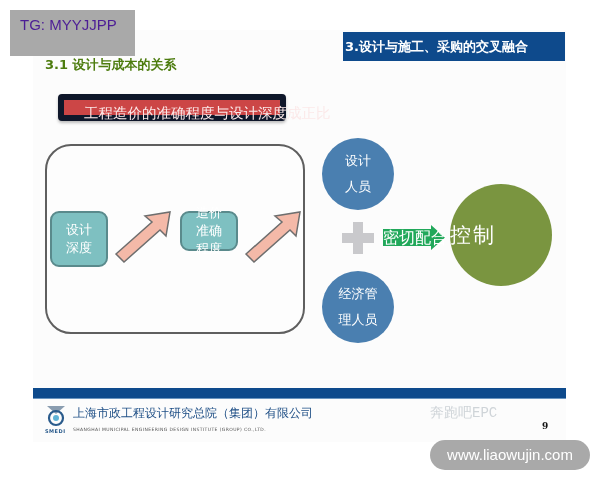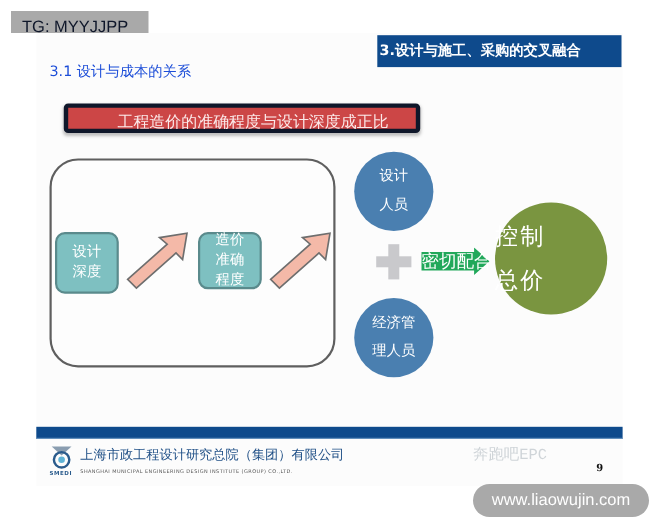--- a/index.html
+++ b/index.html
@@ -7,58 +7,58 @@
       width: 600px; height: 480px; position: relative; overflow: hidden;
       background: #ffffff;
       font-family: "DejaVu Sans", "Liberation Sans", sans-serif;
     }
     .slide {
       position: absolute; left: 33px; top: 30px; width: 533px; height: 412px;
       background: #fcfcfc;
     }
     .abs { position: absolute; }
     .wm-tag {
-      position: absolute; left: 10px; top: 10px; width: 125px; height: 20px;
-      background: #a9a9a9; color: #0f172a; font-size: 15px; line-height: 30px;
+      position: absolute; left: 10px; top: 10px; width: 125px; height: 46px;
+      background: #a9a9a9; color: #4c1d95; font-size: 15px; line-height: 30px;
       padding-left: 10px; box-sizing: border-box; z-index: 5;
       font-family: "Liberation Sans", sans-serif;
     }
     .wm-url {
       position: absolute; left: 430px; top: 440px; width: 160px; height: 30px;
       background: #a9a9a9; color: #ffffff; font-size: 15px; line-height: 30px;
       text-align: center; z-index: 5;
       font-family: "Liberation Sans", sans-serif;
       border-radius: 15px;
     }
     .section-title {
-      left: 45px; top: 56px; font-size: 13px; font-weight: normal; color: #1d4ed8;
+      left: 45px; top: 56px; font-size: 13px; font-weight: bold; color: #4d7c0f;
     }
     .section-banner {
       left: 343px; top: 32px; width: 222px; height: 29px; background: #0e4a8c;
       color: #ffffff; font-size: 13px; font-weight: bold; line-height: 29px;
       padding-left: 2px; box-sizing: border-box; white-space: nowrap;
     }
     .red-banner {
-      left: 58px; top: 94px; width: 324px; height: 27px; background: #cc4646;
+      left: 58px; top: 94px; width: 228px; height: 27px; background: #cc4646;
       border-radius: 4px; color: #fbe9e9; font-size: 14.5px; line-height: 27px;
       text-align: center; box-shadow: 0 2px 3px rgba(0,0,0,0.25);
-      white-space: nowrap; border: 4px solid #0f172a; box-sizing: border-box; padding-left: 20px;
+      white-space: nowrap; border: 6px solid #0f172a; box-sizing: border-box; padding-left: 20px;
     }
     .frame {
       left: 45px; top: 144px; width: 260px; height: 190px;
       border: 2px solid #5f5f5f; border-radius: 26px; box-sizing: border-box;
       background: #fdfdfd;
     }
     .teal-box {
       background: #7ec0c1; border: 2px solid #5a8a8c; border-radius: 9px;
       box-sizing: border-box; color: #ffffff; font-size: 13px; line-height: 18px;
       display: flex; flex-direction: column; justify-content: center; align-items: center;
     }
     .box1 { left: 50px; top: 211px; width: 58px; height: 56px; }
-    .box2 { left: 180px; top: 211px; width: 58px; height: 52px; }
+    .box2 { left: 180px; top: 211px; width: 58px; height: 40px; }
     .arrow { position: absolute; }
     .circle {
       border-radius: 50%; background: #4a7fb0; color: #ffffff;
       display: flex; flex-direction: column; justify-content: center; align-items: center;
       font-size: 13px; line-height: 26px;
     }
     .c1 { left: 322px; top: 138px; width: 72px; height: 72px; }
     .c2 { left: 322px; top: 271px; width: 72px; height: 72px; align-items: center; }
     .big-circle {
       left: 450px; top: 184px; width: 102px; height: 102px; border-radius: 50%;
@@ -146,21 +146,20 @@
   <span>理人员</span>
 </div>
 
 <svg class="abs green-arrow" width="62" height="25" viewBox="0 0 62 25">
   <polygon points="0,4 48,4 48,0 62,12.5 48,25 48,21 0,21" fill="#21a85a"></polygon>
 </svg>
 <div class="abs green-arrow-label">密切配合</div>
 
 <div class="abs big-circle">
   <span>控制</span>
-  <span>总价</span>
 </div>
 
 <div class="abs footer-bar"></div>
 
 <svg class="abs logo" width="22" height="22" viewBox="0 0 22 22">
   <polygon points="2,1 20,1 11,9" fill="#8a9db0"></polygon>
   <circle cx="11" cy="13" r="7" fill="none" stroke="#2a5b8c" stroke-width="2.2"></circle>
   <circle cx="11" cy="13" r="3" fill="#5fb3d6"></circle>
 </svg>
 <div class="abs logo-text">SMEDI</div>

